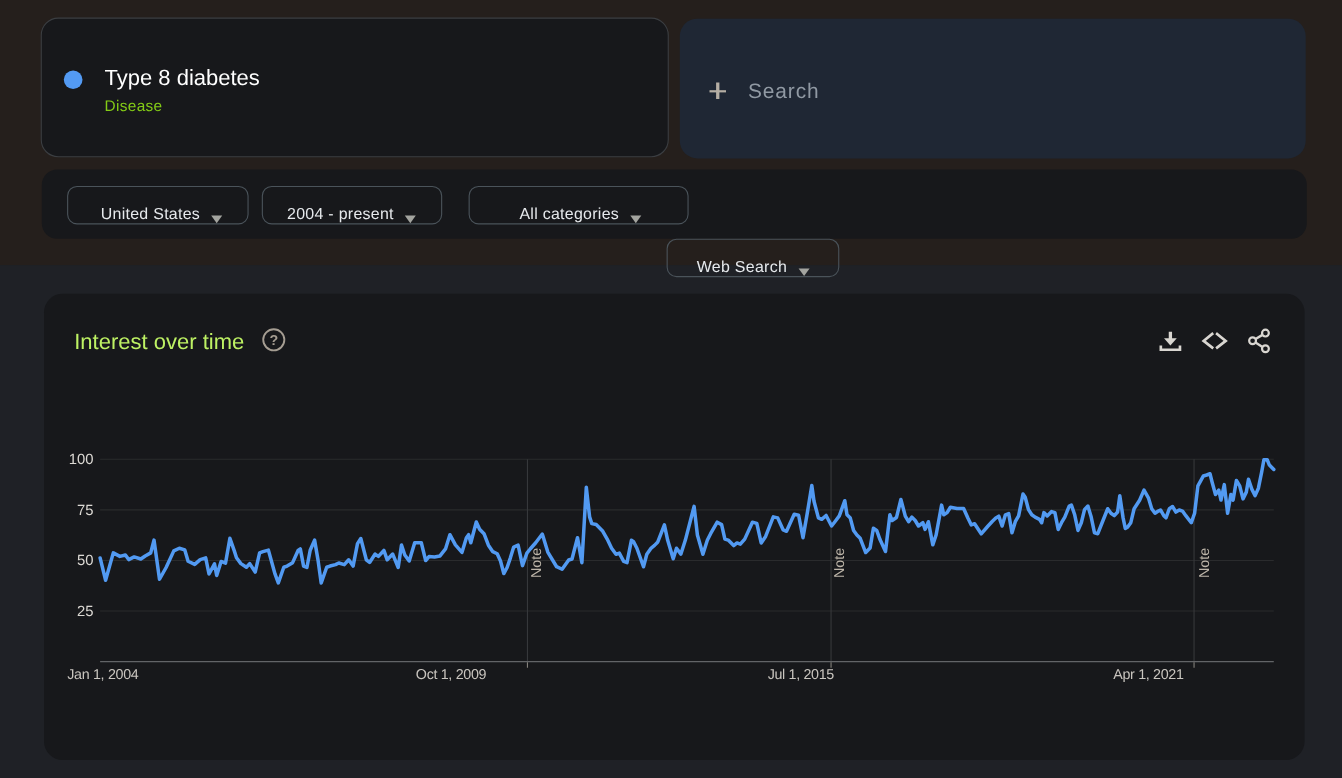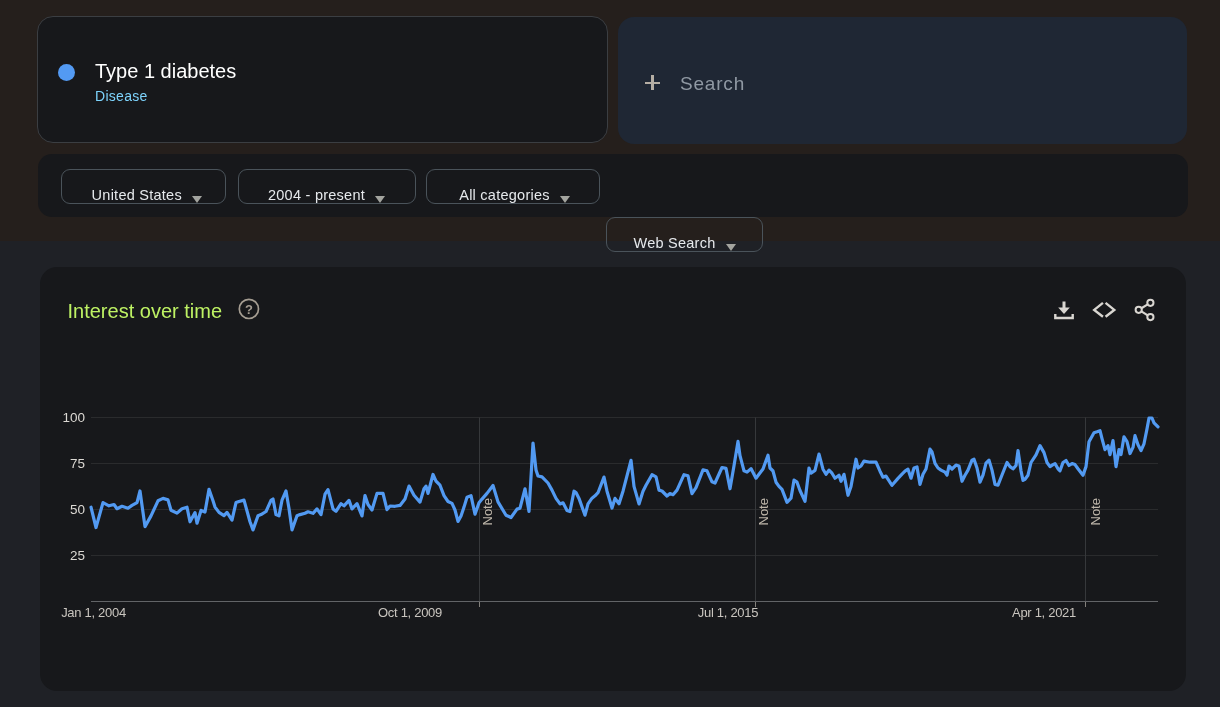--- a/index.html
+++ b/index.html
@@ -1,46 +1,46 @@
 <!DOCTYPE html>
 <html><head>
 <meta charset="utf-8">
 <style>
   html,body { margin:0; padding:0; }
   body { width:1220px; height:707px; background:#1f2126; font-family:"Liberation Sans", sans-serif; overflow:hidden; position:relative; }
   .hdrbg { position:absolute; left:0; top:0; width:1220px; height:241px; background:#251f1c; }
   .card1 { position:absolute; left:37px; top:16px; width:571px; height:127px; background:#17181b; border:1px solid #3b3e42; border-radius:16px; box-sizing:border-box; }
   .dot { position:absolute; left:58px; top:64px; width:17px; height:17px; border-radius:50%; background:#539af3; }
   .term { position:absolute; left:95px; top:60px; font-size:20px; color:#ffffff; letter-spacing:0; }
-  .disease { position:absolute; left:95px; top:87.5px; font-size:14px; color:#7dd3fc; letter-spacing:0.3px; }
+  .disease { position:absolute; left:95px; top:87.5px; font-size:14px; color:#84cc16; letter-spacing:0.3px; }
   .card2 { position:absolute; left:618px; top:17px; width:569px; height:127px; background:#1f2734; border-radius:16px; }
   .plus { position:absolute; left:645px; top:75px; width:15px; height:15px; }
   .plus:before { content:""; position:absolute; left:0; top:6.6px; width:15px; height:2.2px; background:#b5aea4; }
   .plus:after { content:""; position:absolute; left:6.4px; top:0; width:2.2px; height:15px; background:#b5aea4; }
   .compare { position:absolute; left:680px; top:73px; font-size:19px; color:#9099a3; letter-spacing:0.8px; font-weight:500; }
   .fband { position:absolute; left:38px; top:153.5px; width:1150px; height:63px; background:#17181b; border-radius:14px; }
   .chip { position:absolute; top:169px; height:35px; border:1px solid #4a535a; border-radius:9px; box-sizing:border-box; display:flex; align-items:flex-end; justify-content:center; padding-top:2px; font-size:14.5px; color:#e6e9ec; letter-spacing:0.25px; font-weight:500; }
   .chip .caret { margin-left:10px; margin-top:1px; width:0; height:0; border-left:5px solid transparent; border-right:5px solid transparent; border-top:7.5px solid #a3a49f; }
   .chart { position:absolute; left:40px; top:267px; width:1146px; height:424px; background:#17181b; border-radius:17px; }
   .ctitle { position:absolute; left:67.5px; top:300px; font-size:20px; color:#bef264; letter-spacing:0; }
 </style>
 </head>
 <body>
 <div class="hdrbg"></div>
 <div class="card1"></div>
 <div class="dot"></div>
-<div class="term">Type 1 diabetes</div>
+<div class="term">Type 8 diabetes</div>
 <div class="disease">Disease</div>
 <div class="card2"></div>
 <div class="plus"></div>
 <div class="compare">Search</div>
 <div class="fband"></div>
 <div class="chip" style="left:60.5px; width:165.5px; padding-left:7px;">United States<span class="caret"></span></div>
-<div class="chip" style="left:237.5px; width:178px;">2004 - present<span class="caret"></span></div>
-<div class="chip" style="left:425.5px; width:174px; padding-left:4px;">All categories<span class="caret"></span></div>
+<div class="chip" style="left:237.5px; width:164px;">2004 - present<span class="caret"></span></div>
+<div class="chip" style="left:425.5px; width:200px; padding-left:4px;">All categories<span class="caret"></span></div>
 <div class="chip" style="left:606px; width:157px;margin-top:48px;">Web Search<span class="caret"></span></div>
 <div class="chart"></div>
 <div class="ctitle">Interest over time</div>
 <svg style="position:absolute; left:40px; top:267px;" width="1146" height="424" viewBox="0 0 1146 424">
 
   <g stroke="#a59d92" fill="none" stroke-width="1.7">
     <circle cx="208.9" cy="41.9" r="9.6"></circle>
   </g>
   <text x="209" y="46.6" font-size="13" font-weight="bold" fill="#a59d92" text-anchor="middle">?</text>
 

